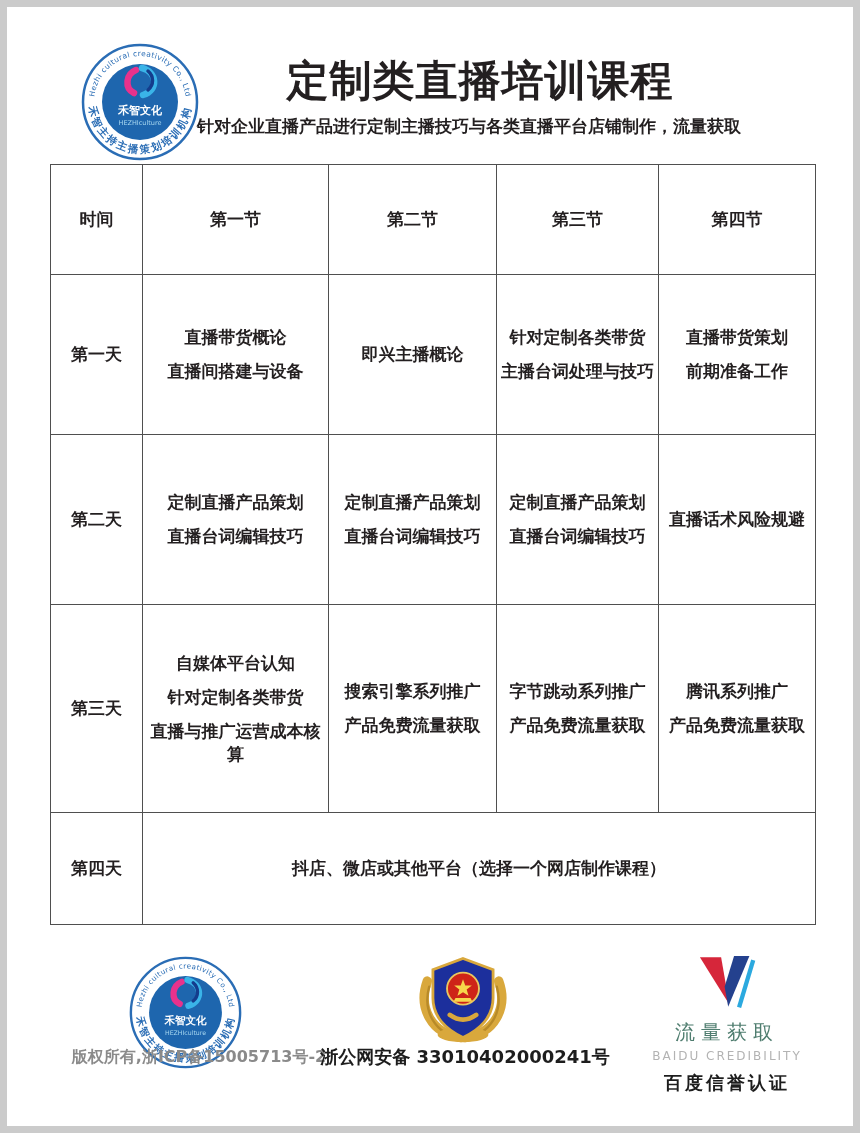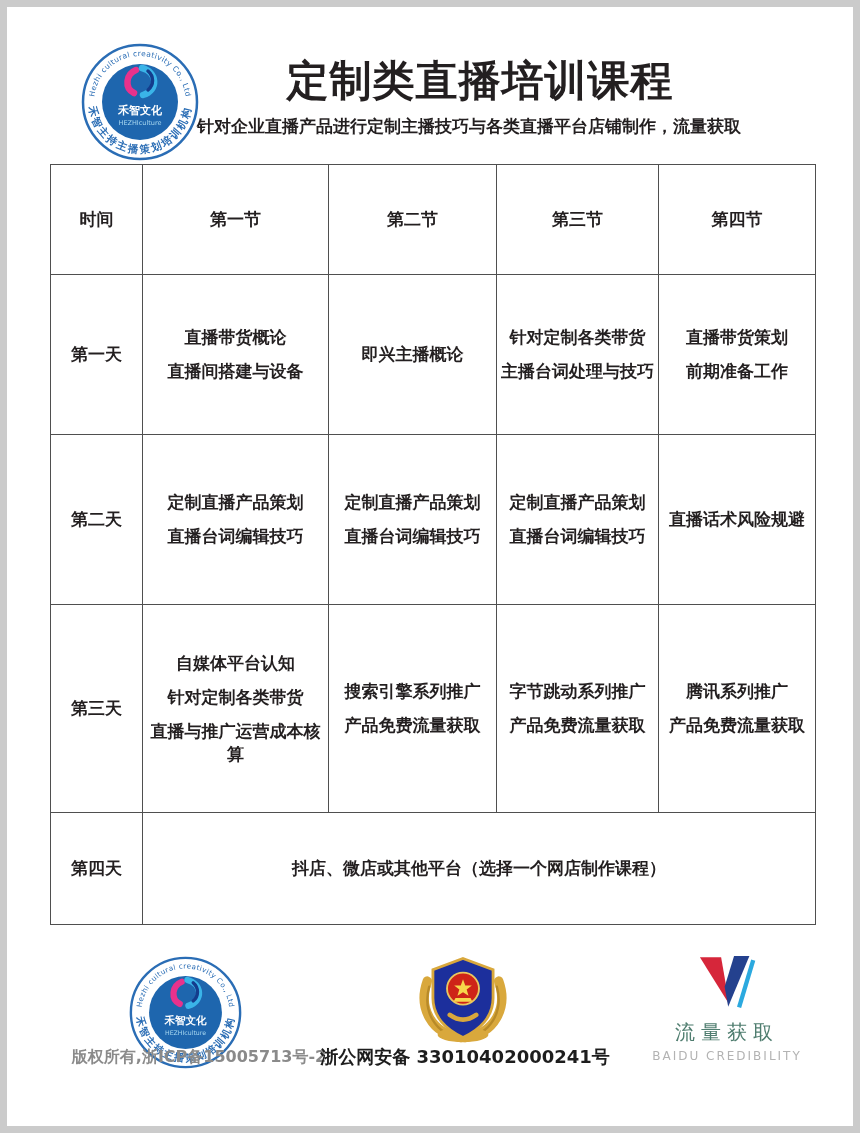--- a/index.html
+++ b/index.html
@@ -214,15 +214,16 @@
   <div class="police-text">浙公网安备 33010402000241号</div>
 
   <div class="baidu-wrap">
     <svg class="baidu-v" viewBox="0 0 112 100">
       <polygon points="10,8 46,8 60,88" fill="#d6263a"></polygon>
       <polygon points="68,6 94,6 58,92 52,58" fill="#24418e"></polygon>
       <polygon points="97,12 104,14 80,94 73,92" fill="#2ba9df"></polygon>
     </svg>
     <div class="baidu-cn">流量获取</div>
     <div class="baidu-en">BAIDU CREDIBILITY</div>
+    <div class="baidu-cert">百度信誉认证</div>
   </div>
 
 </div>
 
 </body></html>

